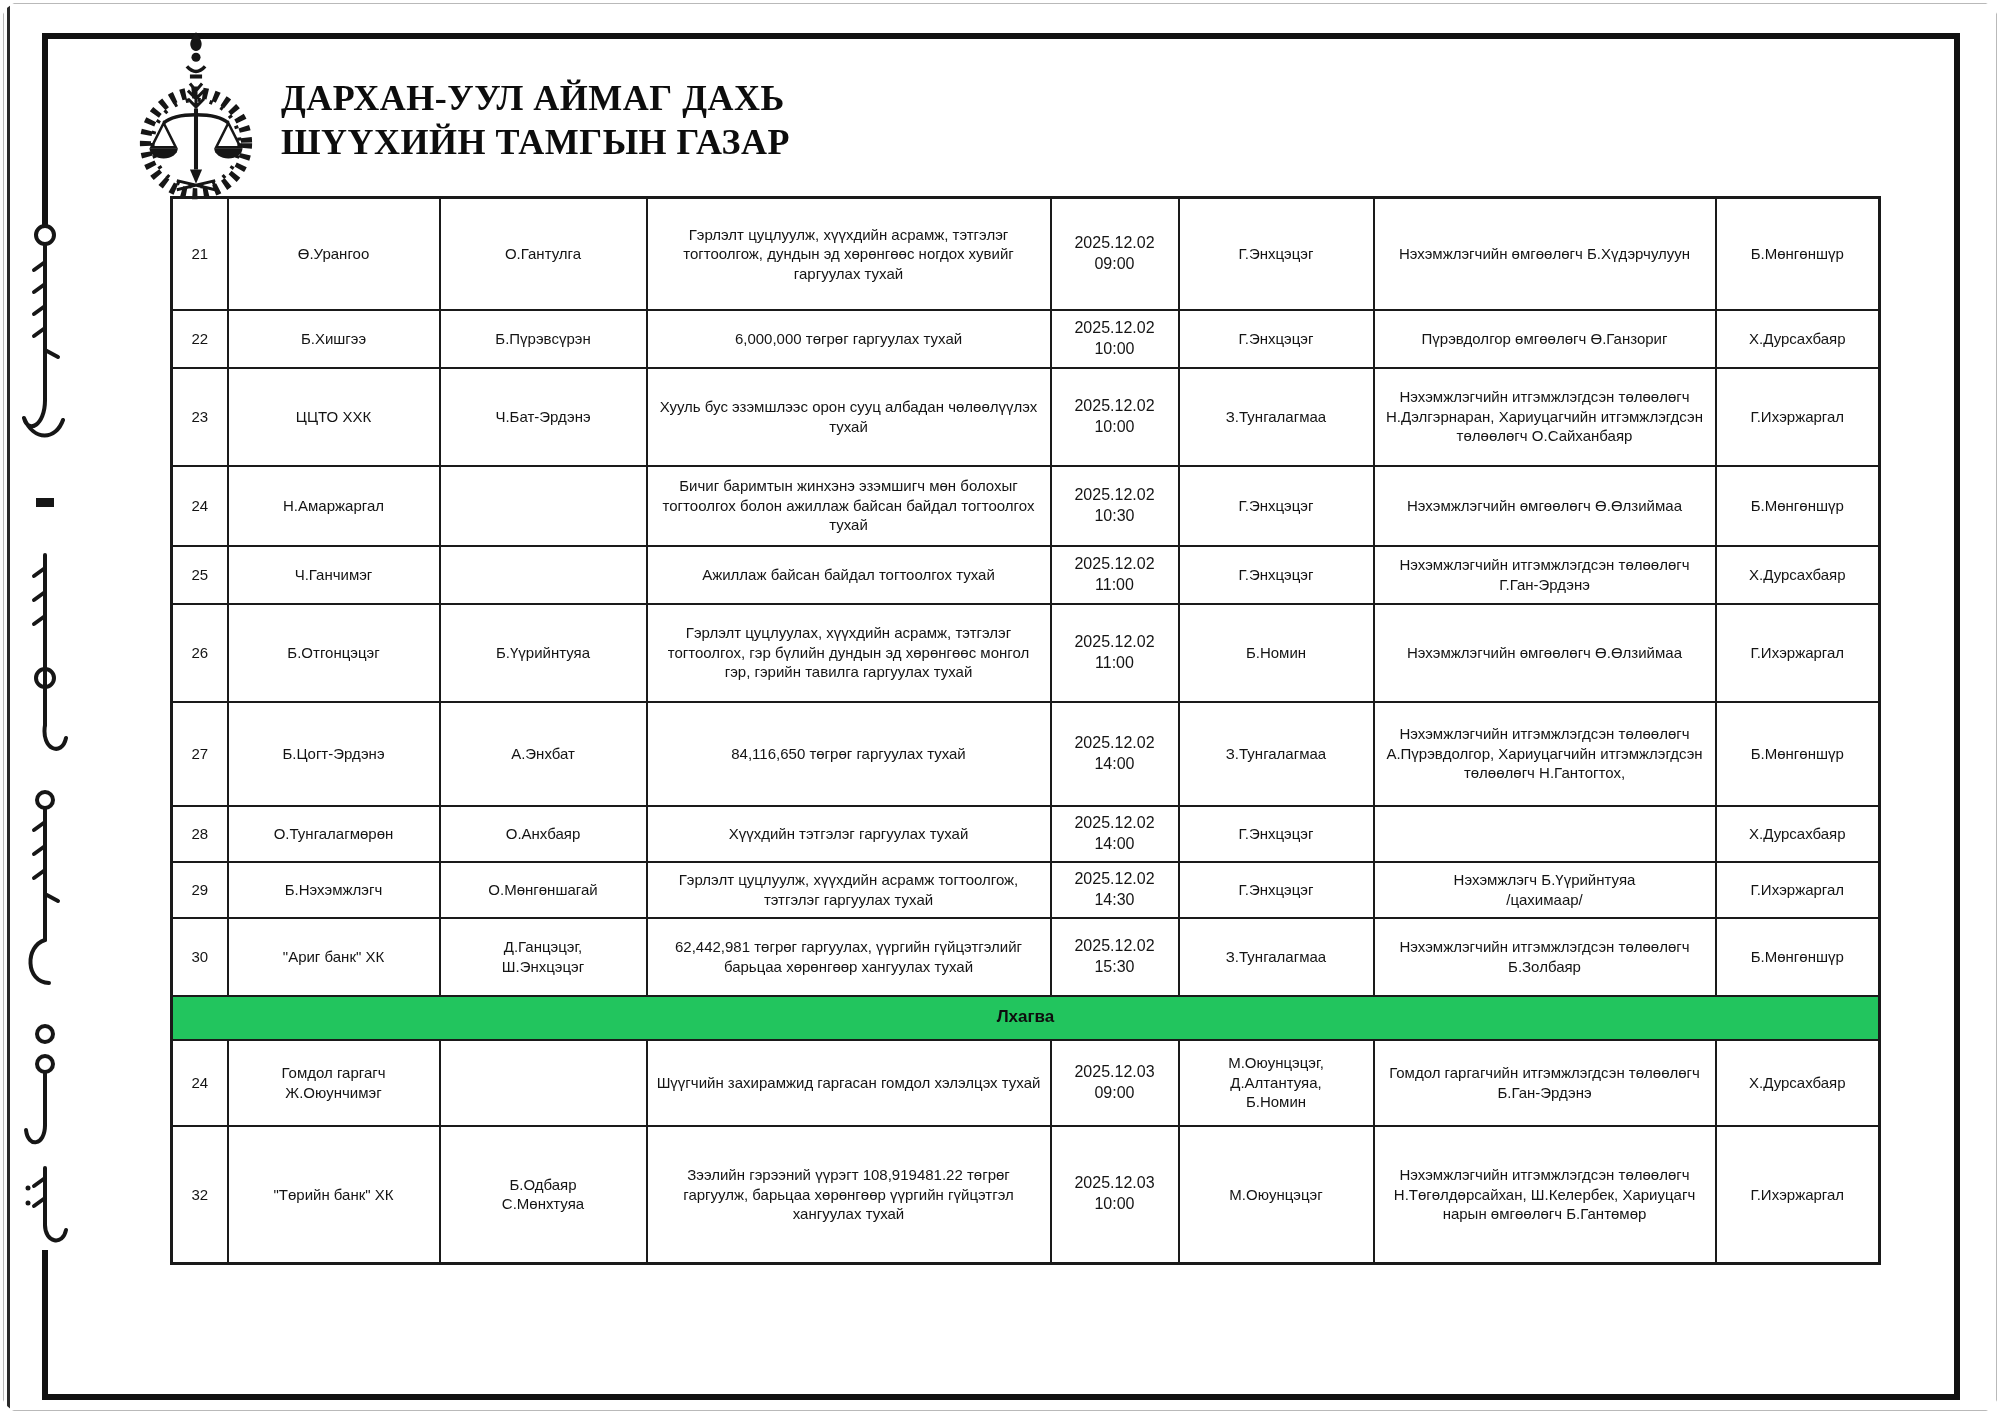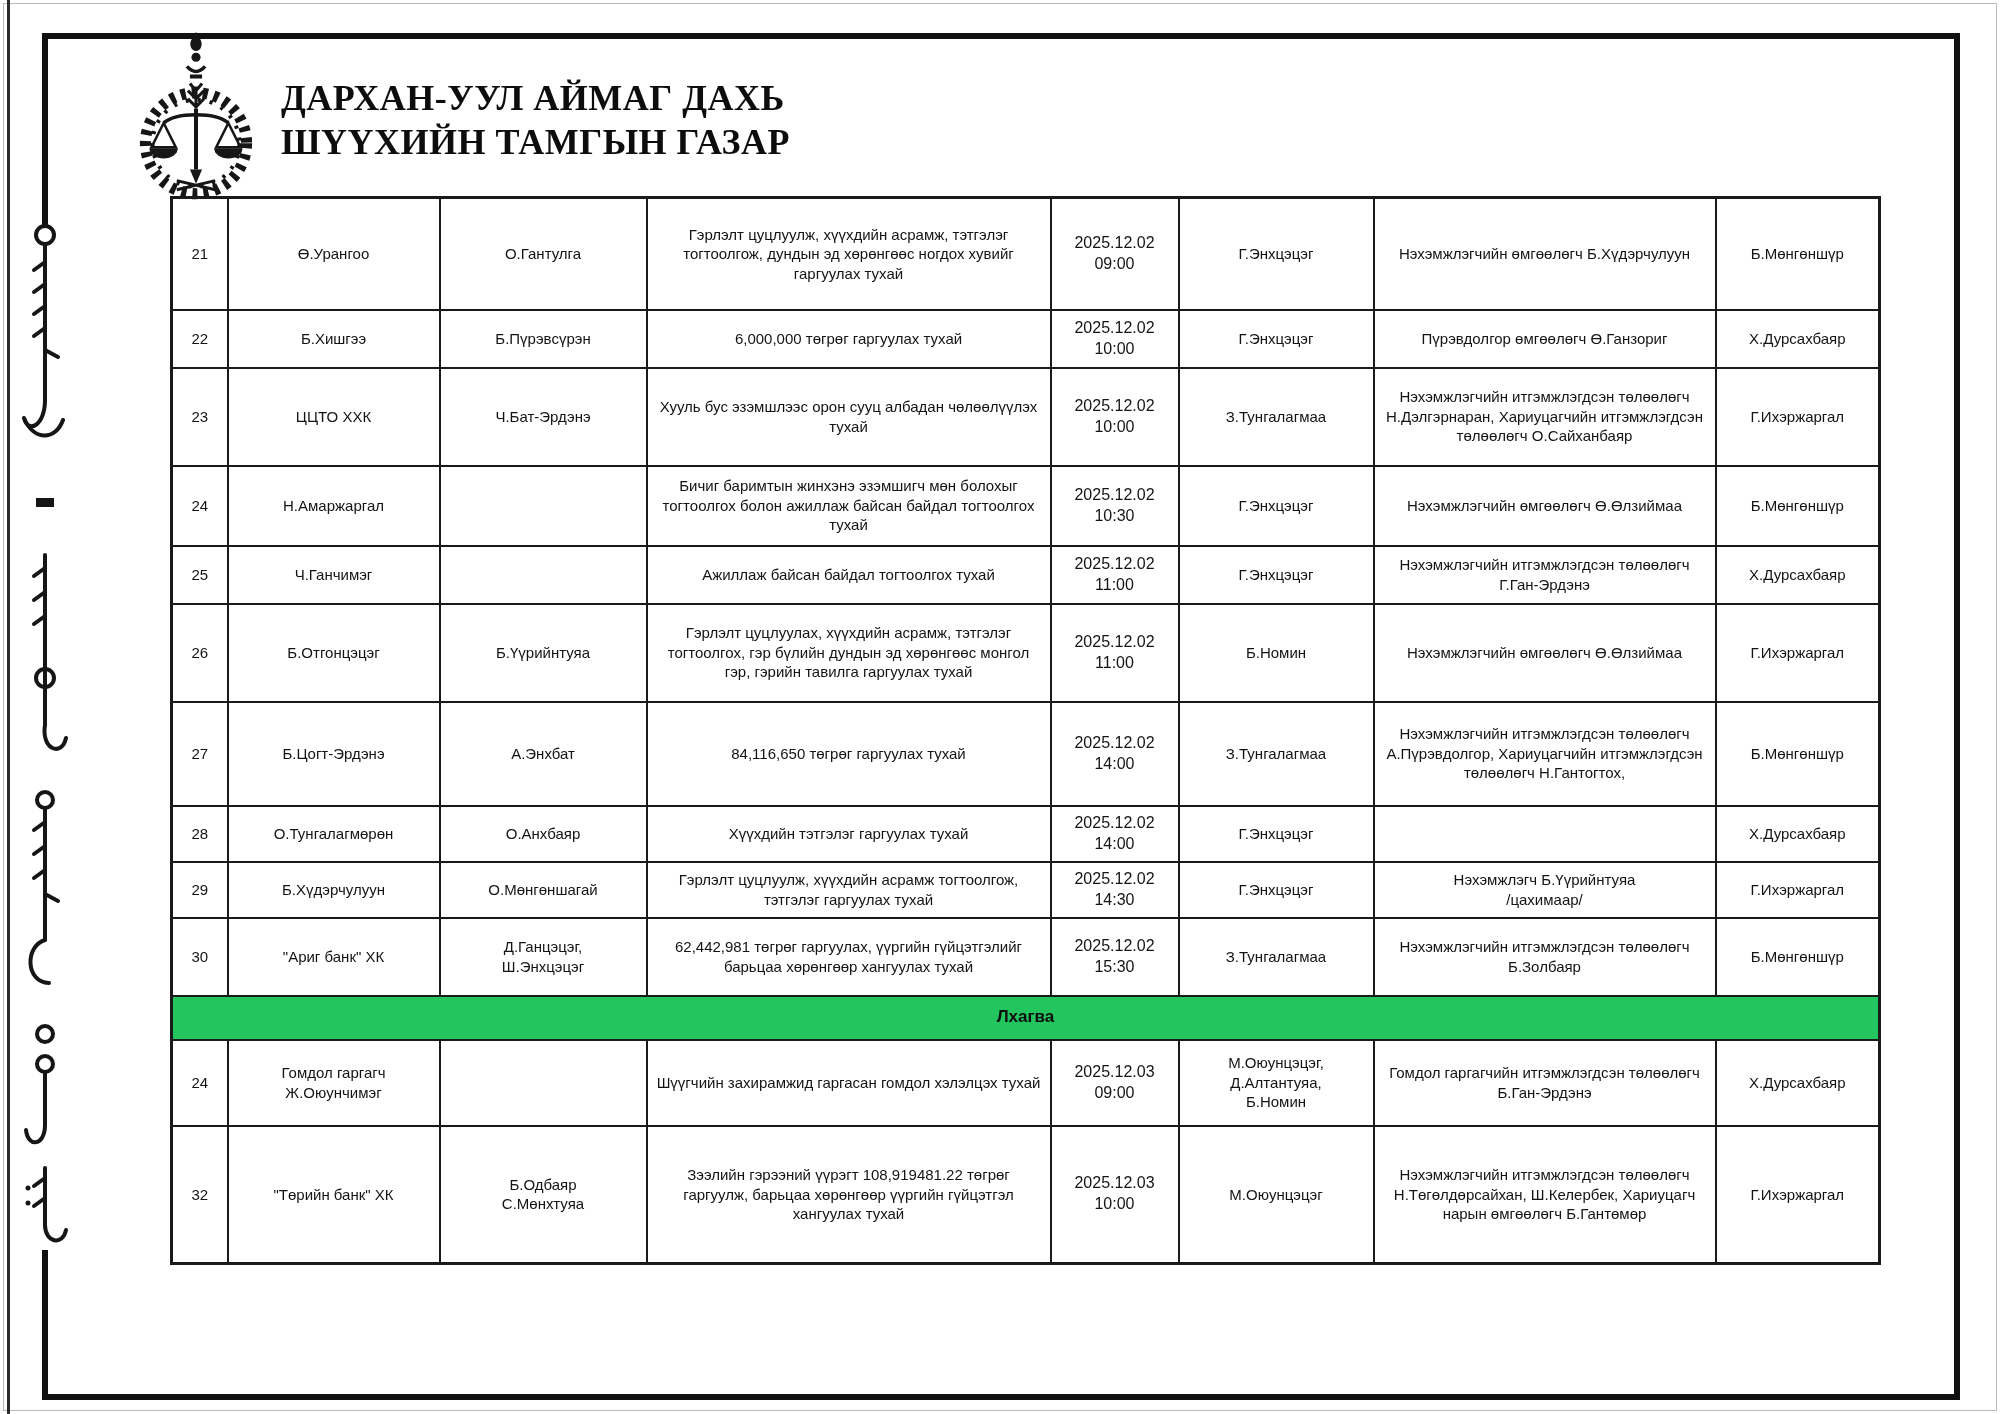--- a/index.html
+++ b/index.html
@@ -3,20 +3,21 @@
 <meta charset="utf-8">
 <style>
   html,body{margin:0;padding:0;background:#ffffff;}
   .page{
     position:relative;
     width:2000px;height:1414px;
     background:#ffffff;
     font-family:"Liberation Sans","DejaVu Sans",sans-serif;
     color:#141414;
     overflow:hidden;
+    border-radius:26px;
   }
   
   .scan-outline{position:absolute;inset:3px;border:1px solid #b9b9b9;pointer-events:none;}
   .scan-left-line{position:absolute;left:7px;top:0;width:3px;height:1414px;background:#2a2a2a;}
 
   
   .frame-top{position:absolute;left:44px;top:33px;width:1916px;height:6px;background:#111;}
   .frame-bottom{position:absolute;left:44px;top:1394px;width:1916px;height:6px;background:#111;}
   .frame-right{position:absolute;left:1954px;top:33px;width:6px;height:1367px;background:#111;}
   .frame-left-upper{position:absolute;left:42px;top:33px;width:6px;height:193px;background:#111;}
@@ -240,21 +241,21 @@
           <td class="col-defendant">О.Анхбаяр</td>
           <td class="col-case">Хүүхдийн тэтгэлэг гаргуулах тухай</td>
           <td class="col-datetime">2025.12.02
 14:00</td>
           <td class="col-judge">Г.Энхцэцэг</td>
           <td class="col-participants"></td>
           <td class="col-secretary">Х.Дурсахбаяр</td>
         </tr>
         <tr data-row="29">
           <td class="col-no">29</td>
-          <td class="col-plaintiff">Б.Хүдэрчулуун</td>
+          <td class="col-plaintiff">Б.Нэхэмжлэгч</td>
           <td class="col-defendant">О.Мөнгөншагай</td>
           <td class="col-case">Гэрлэлт цуцлуулж, хүүхдийн асрамж тогтоолгож, тэтгэлэг гаргуулах тухай</td>
           <td class="col-datetime">2025.12.02
 14:30</td>
           <td class="col-judge">Г.Энхцэцэг</td>
           <td class="col-participants">Нэхэмжлэгч Б.Үүрийнтуяа
 /цахимаар/</td>
           <td class="col-secretary">Г.Ихэржаргал</td>
         </tr>
         <tr data-row="30">

